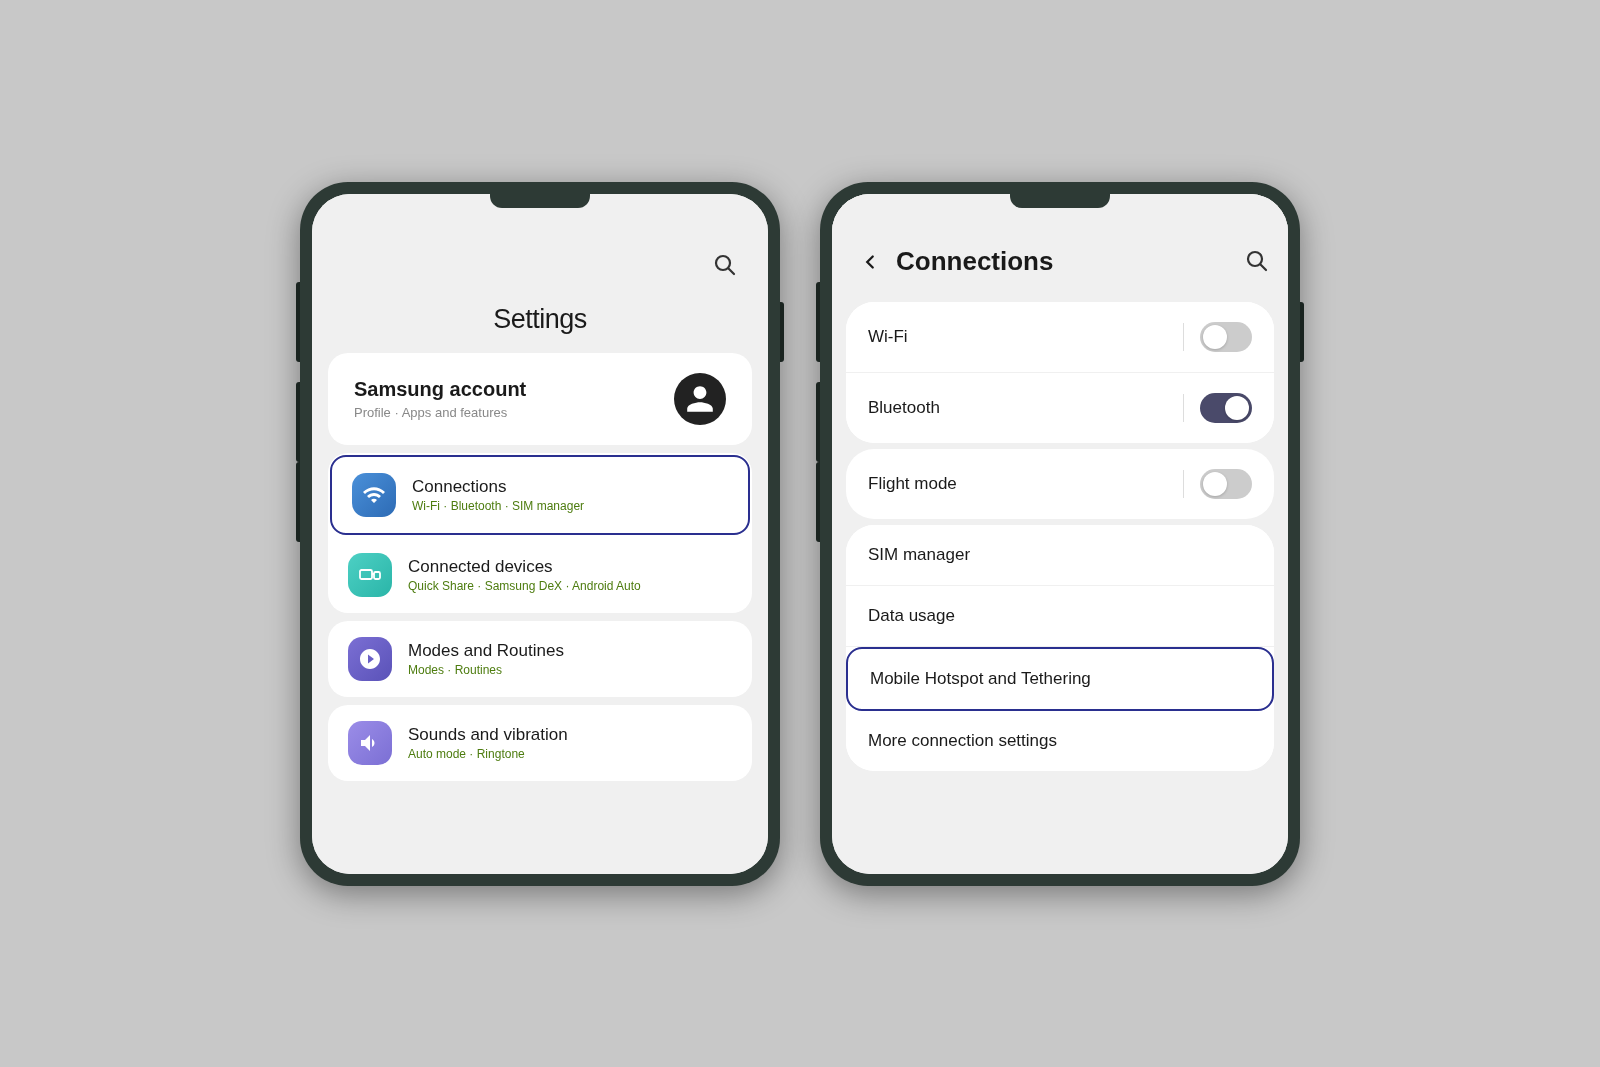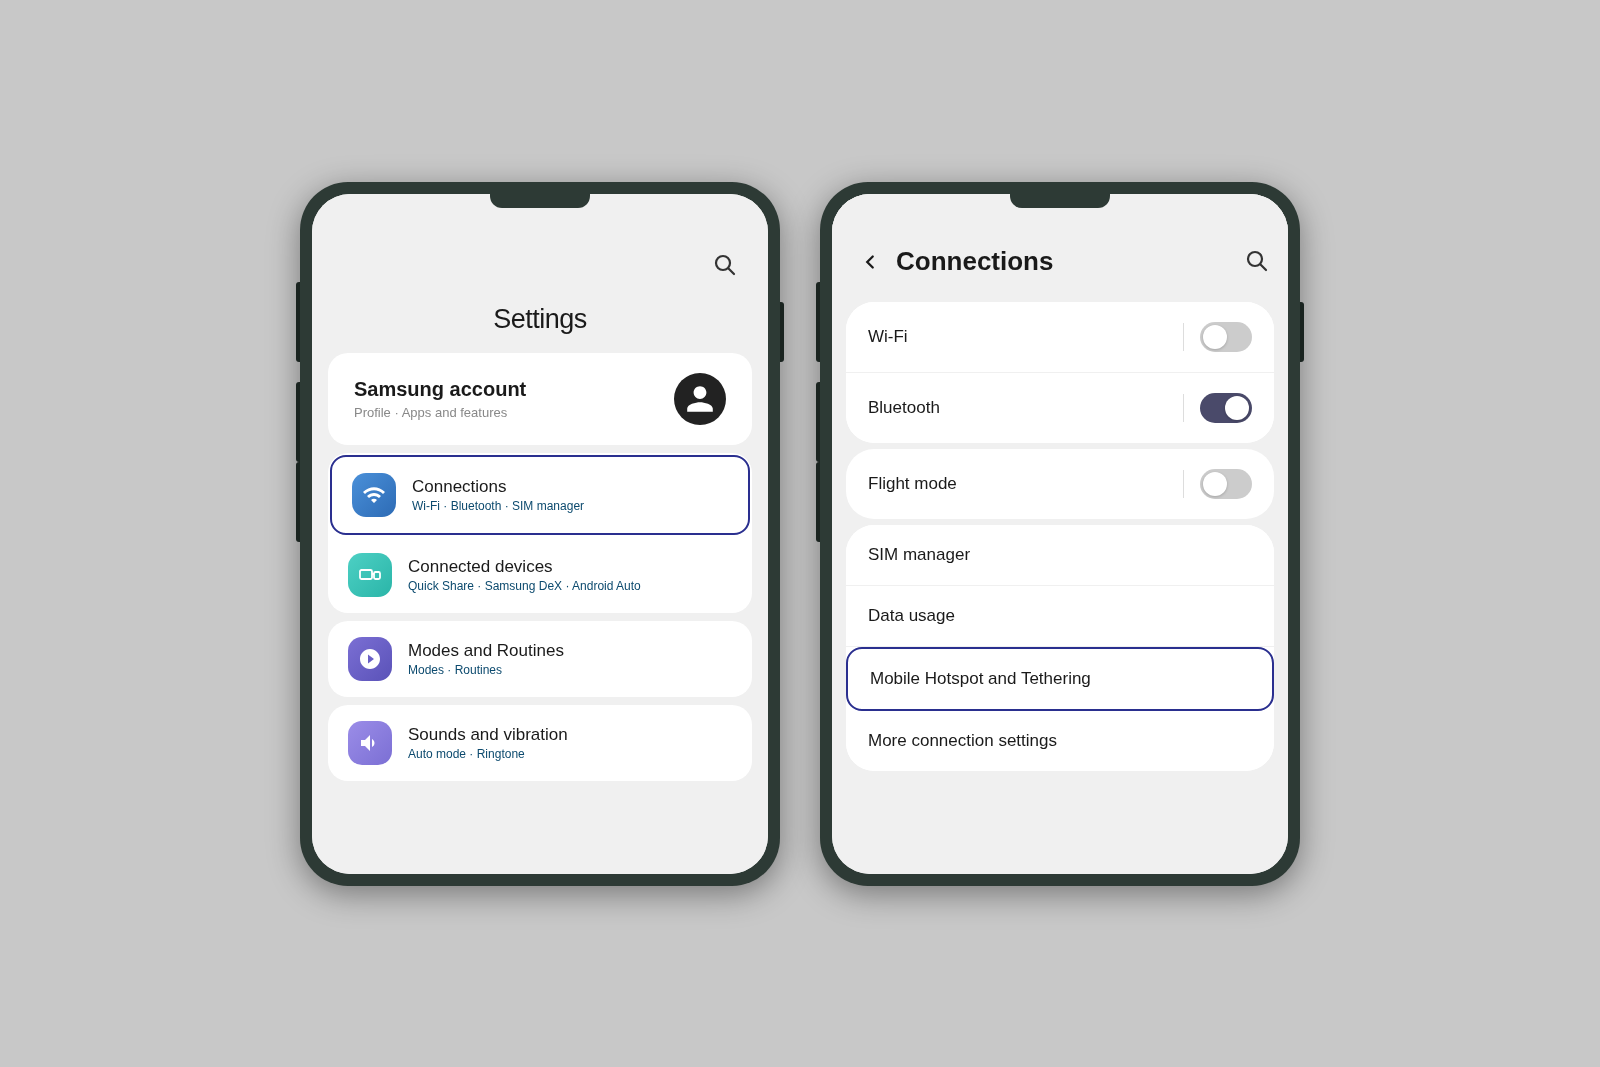--- a/index.html
+++ b/index.html
@@ -174,21 +174,21 @@
     .menu-icon-wrap.purple2-grad {
       background: linear-gradient(135deg, #9b8de8, #7b6fd4);
     }
     .menu-text .menu-title {
       font-size: 17px;
       font-weight: 500;
       color: #1a1a1a;
     }
     .menu-text .menu-sub {
       font-size: 12px;
-      color: #0c4a6e;
+      color: #4d7c0f;
       margin-top: 2px;
     }
 
     
     .connections-screen {
       background: #f0f0f0;
       flex: 1;
       overflow: hidden;
     }
     .connections-header {

